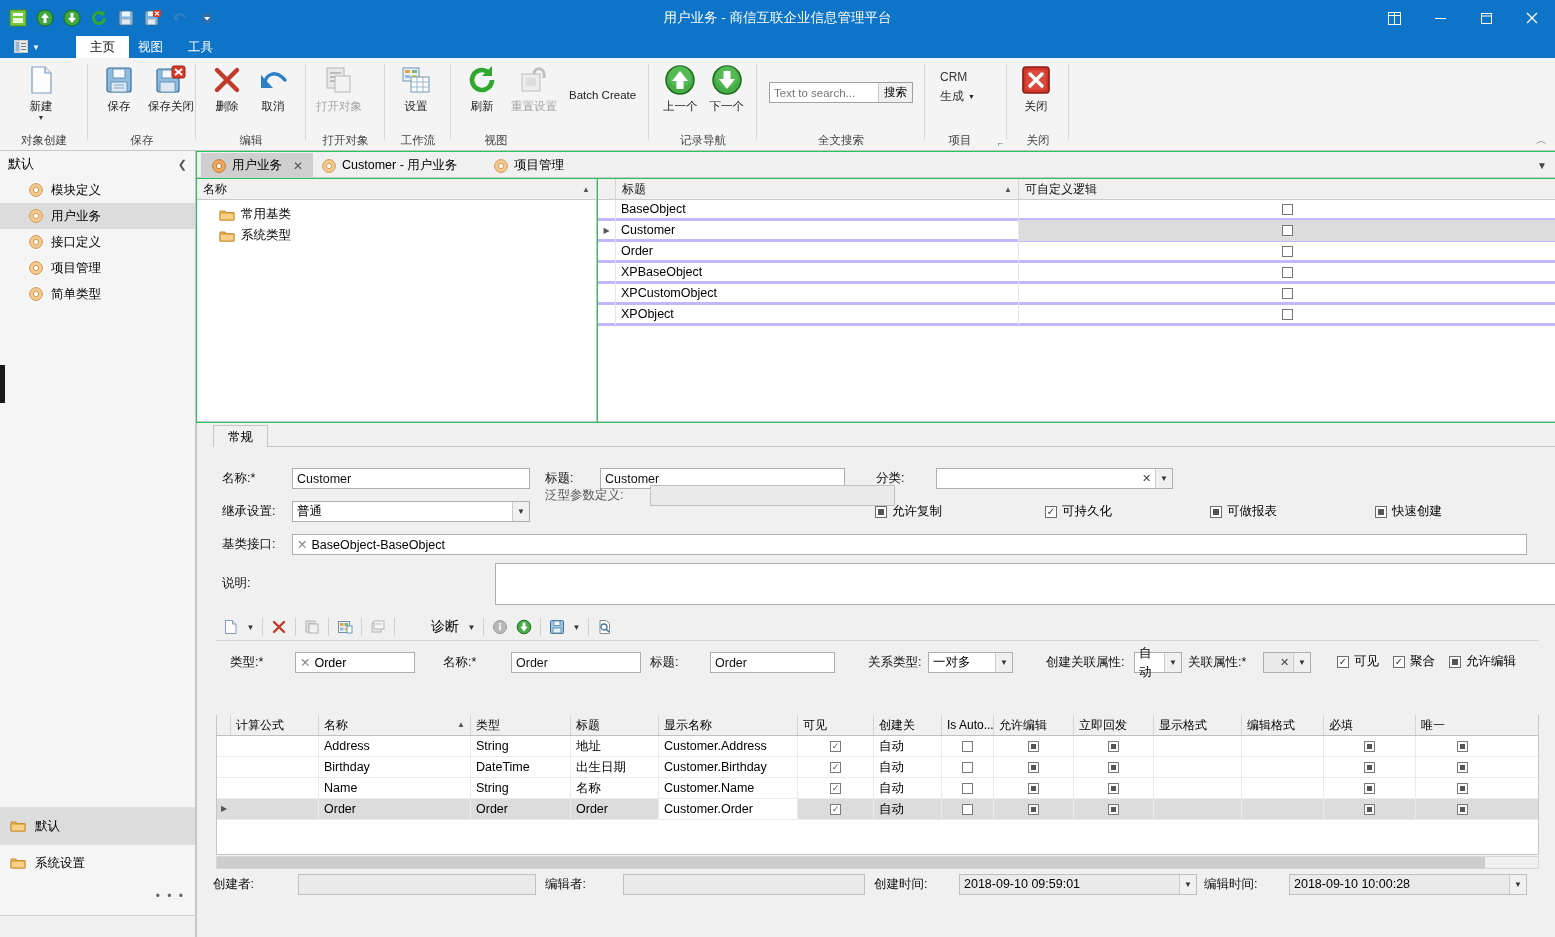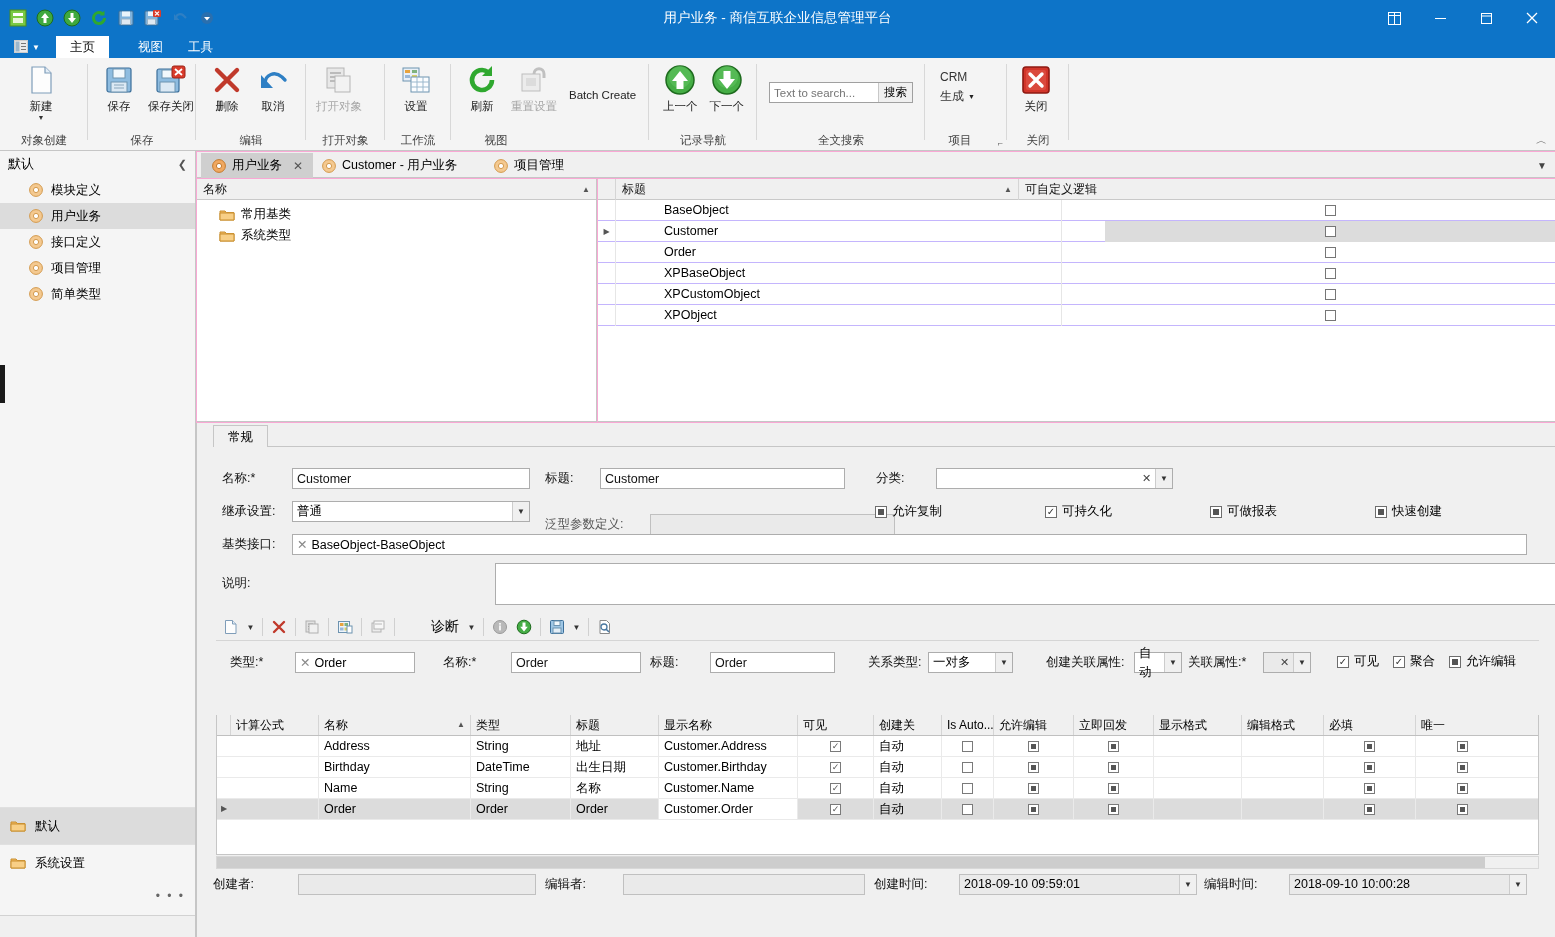--- a/index.html
+++ b/index.html
@@ -5,21 +5,21 @@
   * { box-sizing: border-box; }
   html, body {
     margin: 0; padding: 0;
     width: 1555px; height: 937px;
     overflow: hidden;
     font-family: "Liberation Sans", "DejaVu Sans", sans-serif;
     font-size: 12px;
     background: #ffffff;
     color: #000;
   }
-  #app { position: relative; width: 1555px; height: 937px; background:#f9a8d4; }
+  #app { position: relative; width: 1555px; height: 937px; background:#22c55e; }
 
   
   .titlebar {
     position:absolute; left:0; top:0; width:1555px; height:36px;
     background:#0d74c8; color:#fff;
   }
   .qat { position:absolute; left:6px; top:5px; height:26px; display:flex; align-items:center; gap:3px; }
   .qat .qbtn {
     width:24px; height:24px; display:flex; align-items:center; justify-content:center;
     cursor:pointer; border-radius:2px;
@@ -149,23 +149,22 @@
     display:flex; align-items:center; font-size:12px;
   }
   .gridhead .cell {
     height:21px; line-height:21px; padding:0 6px; position:relative;
     border-right:1px solid #d5d5d5; color:#111;
     display:flex; align-items:center; justify-content:space-between;
   }
   .sortasc { font-size:8px; color:#555; }
   .treerow { display:flex; align-items:center; gap:6px; padding:2px 0 2px 22px; font-size:12.5px; }
   .objrow {
-    display:flex; height:21px; align-items:flex-start; font-size:12.5px;
-    border-bottom:1px solid #c4b5fd;
-    gap:43px;
+    display:flex; height:21px; align-items:center; font-size:12.5px;
+    border-bottom:3px solid #c4b5fd;
   }
   .objrow .indicator { width:18px; text-align:center; color:#555; font-size:8px; border-right:1px solid #e6e6e6; height:21px; line-height:21px; }
   .objrow .c1 { flex:0 0 403px; padding-left:5px; height:21px; line-height:21px; border-right:1px solid #e6e6e6; }
   .objrow .c2 { flex:1; height:21px; display:flex; align-items:center; justify-content:center; }
   .objrow.selected .c2 { background:#dcdcdc; }
   .cb {
     width:11px; height:11px; border:1px solid #767676; background:#fff;
     display:inline-block; vertical-align:middle;
   }
 
@@ -350,21 +349,21 @@
     <div class="file-btn">
       <svg width="15" height="14" viewBox="0 0 15 14">
           <rect x="0.5" y="0.5" width="13" height="12" fill="#eaeaea" stroke="#ccc"></rect>
           <rect x="1.5" y="1.5" width="4" height="10" fill="#9cb7cc"></rect>
           <line x1="7" y1="3.5" x2="12" y2="3.5" stroke="#777"></line>
           <line x1="7" y1="6.5" x2="12" y2="6.5" stroke="#777"></line>
           <line x1="7" y1="9.5" x2="12" y2="9.5" stroke="#777"></line>
         </svg>
       <span style="color:#fff;font-size:8px;">▼</span>
     </div>
-    <div class="rtab active" style="left:56px;">主页</div>
+    <div class="rtab active" style="left:76px;">主页</div>
     <div class="rtab" style="left:124px;">视图</div>
     <div class="rtab" style="left:174px;">工具</div>
   </div>
 
   <div class="ribbon">
 
     <div class="rgroup" style="left:0px;width:88px;">
       <div class="gcontent" style="left:18px;">
         <div class="rbtn">
           <svg class="icon32" viewBox="0 0 32 32">
@@ -753,21 +752,21 @@
       </div>
     </div>
 
     <div class="formrow" style="left:25px; top:78px;">
       <span class="lbl-r" style="width:70px;">继承设置:</span>
       <div class="combo" style="width:238px;">
         <span class="txt">普通</span>
         <span class="arw">▼</span>
       </div>
     </div>
-    <div class="formrow" style="left:348px; top:91px;">
+    <div class="formrow" style="left:348px; top:62px;">
       <span class="lbl-r" style="width:105px;color:#555;">泛型参数定义:</span>
       <input class="tinput ro" style="width: 245px;" readonly="" value="">
     </div>
 
     <div class="formrow" style="left:678px; top:80px; gap:0;">
       <div class="chk" style="width:170px;">
         <span class="box grey"></span>
         <span>允许复制</span>
       </div>
       <div class="chk" style="width:165px;">

